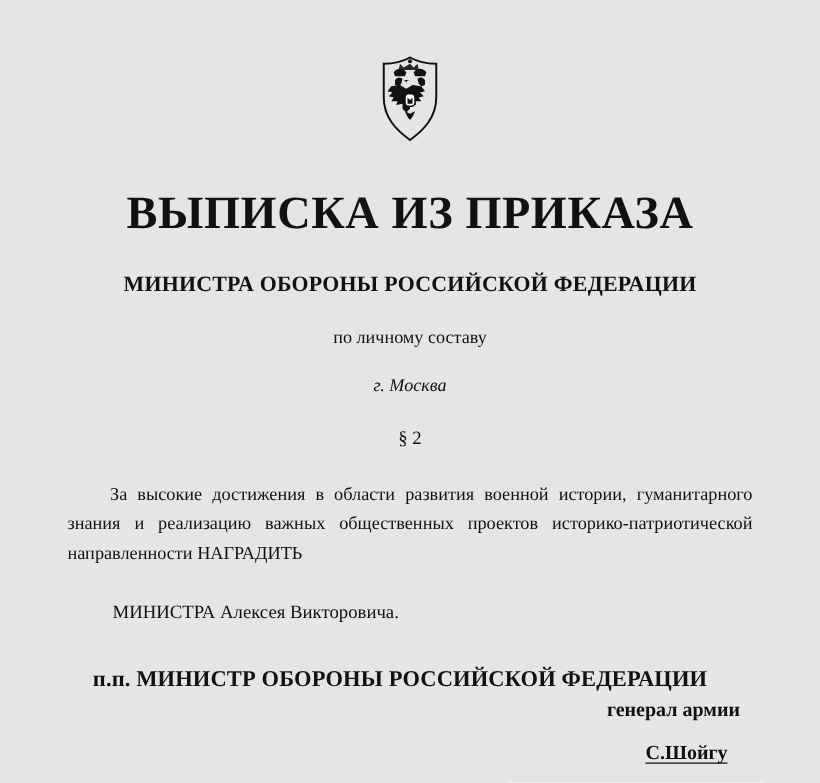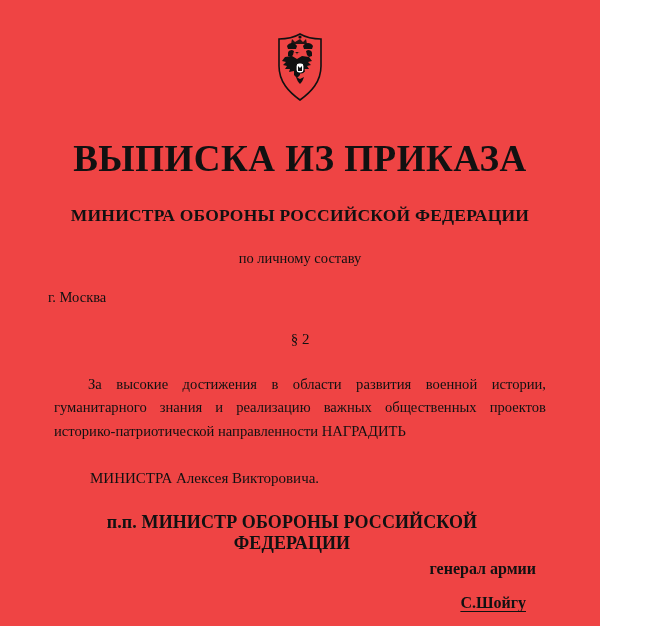--- a/index.html
+++ b/index.html
@@ -9,25 +9,25 @@
   }
   body {
     width: 656px;
     height: 626px;
     font-family: "Liberation Serif", serif;
     color: #111111;
     overflow: hidden;
   }
   .page {
     position: relative;
-    width: 600px;
+    width: 656px;
     height: 626px;
-    background: #ef4444;
+    background: #e5e5e5;
     box-sizing: border-box;
-    padding: 4px 48px;
+    padding: 16px 48px;
   }
   .emblem-wrap {
     display: flex;
     justify-content: center;
     padding-top: 26px;
   }
   .emblem {
     width: 62px;
     height: 74px;
     display: block;
@@ -54,21 +54,23 @@
     font-size: 14.5px;
     font-weight: normal;
   }
   .doc-date {
     margin-top: 27px;
     text-align: center;
     font-size: 15px;
   }
   .doc-city {
     margin-top: 22px;
+    text-align: center;
     font-size: 14.5px;
+    font-style: italic;
   }
   .doc-section {
     margin-top: 25px;
     text-align: center;
     font-size: 15px;
   }
   .doc-body {
     margin-top: 25px;
     text-align: justify;
     text-align-last: left;

